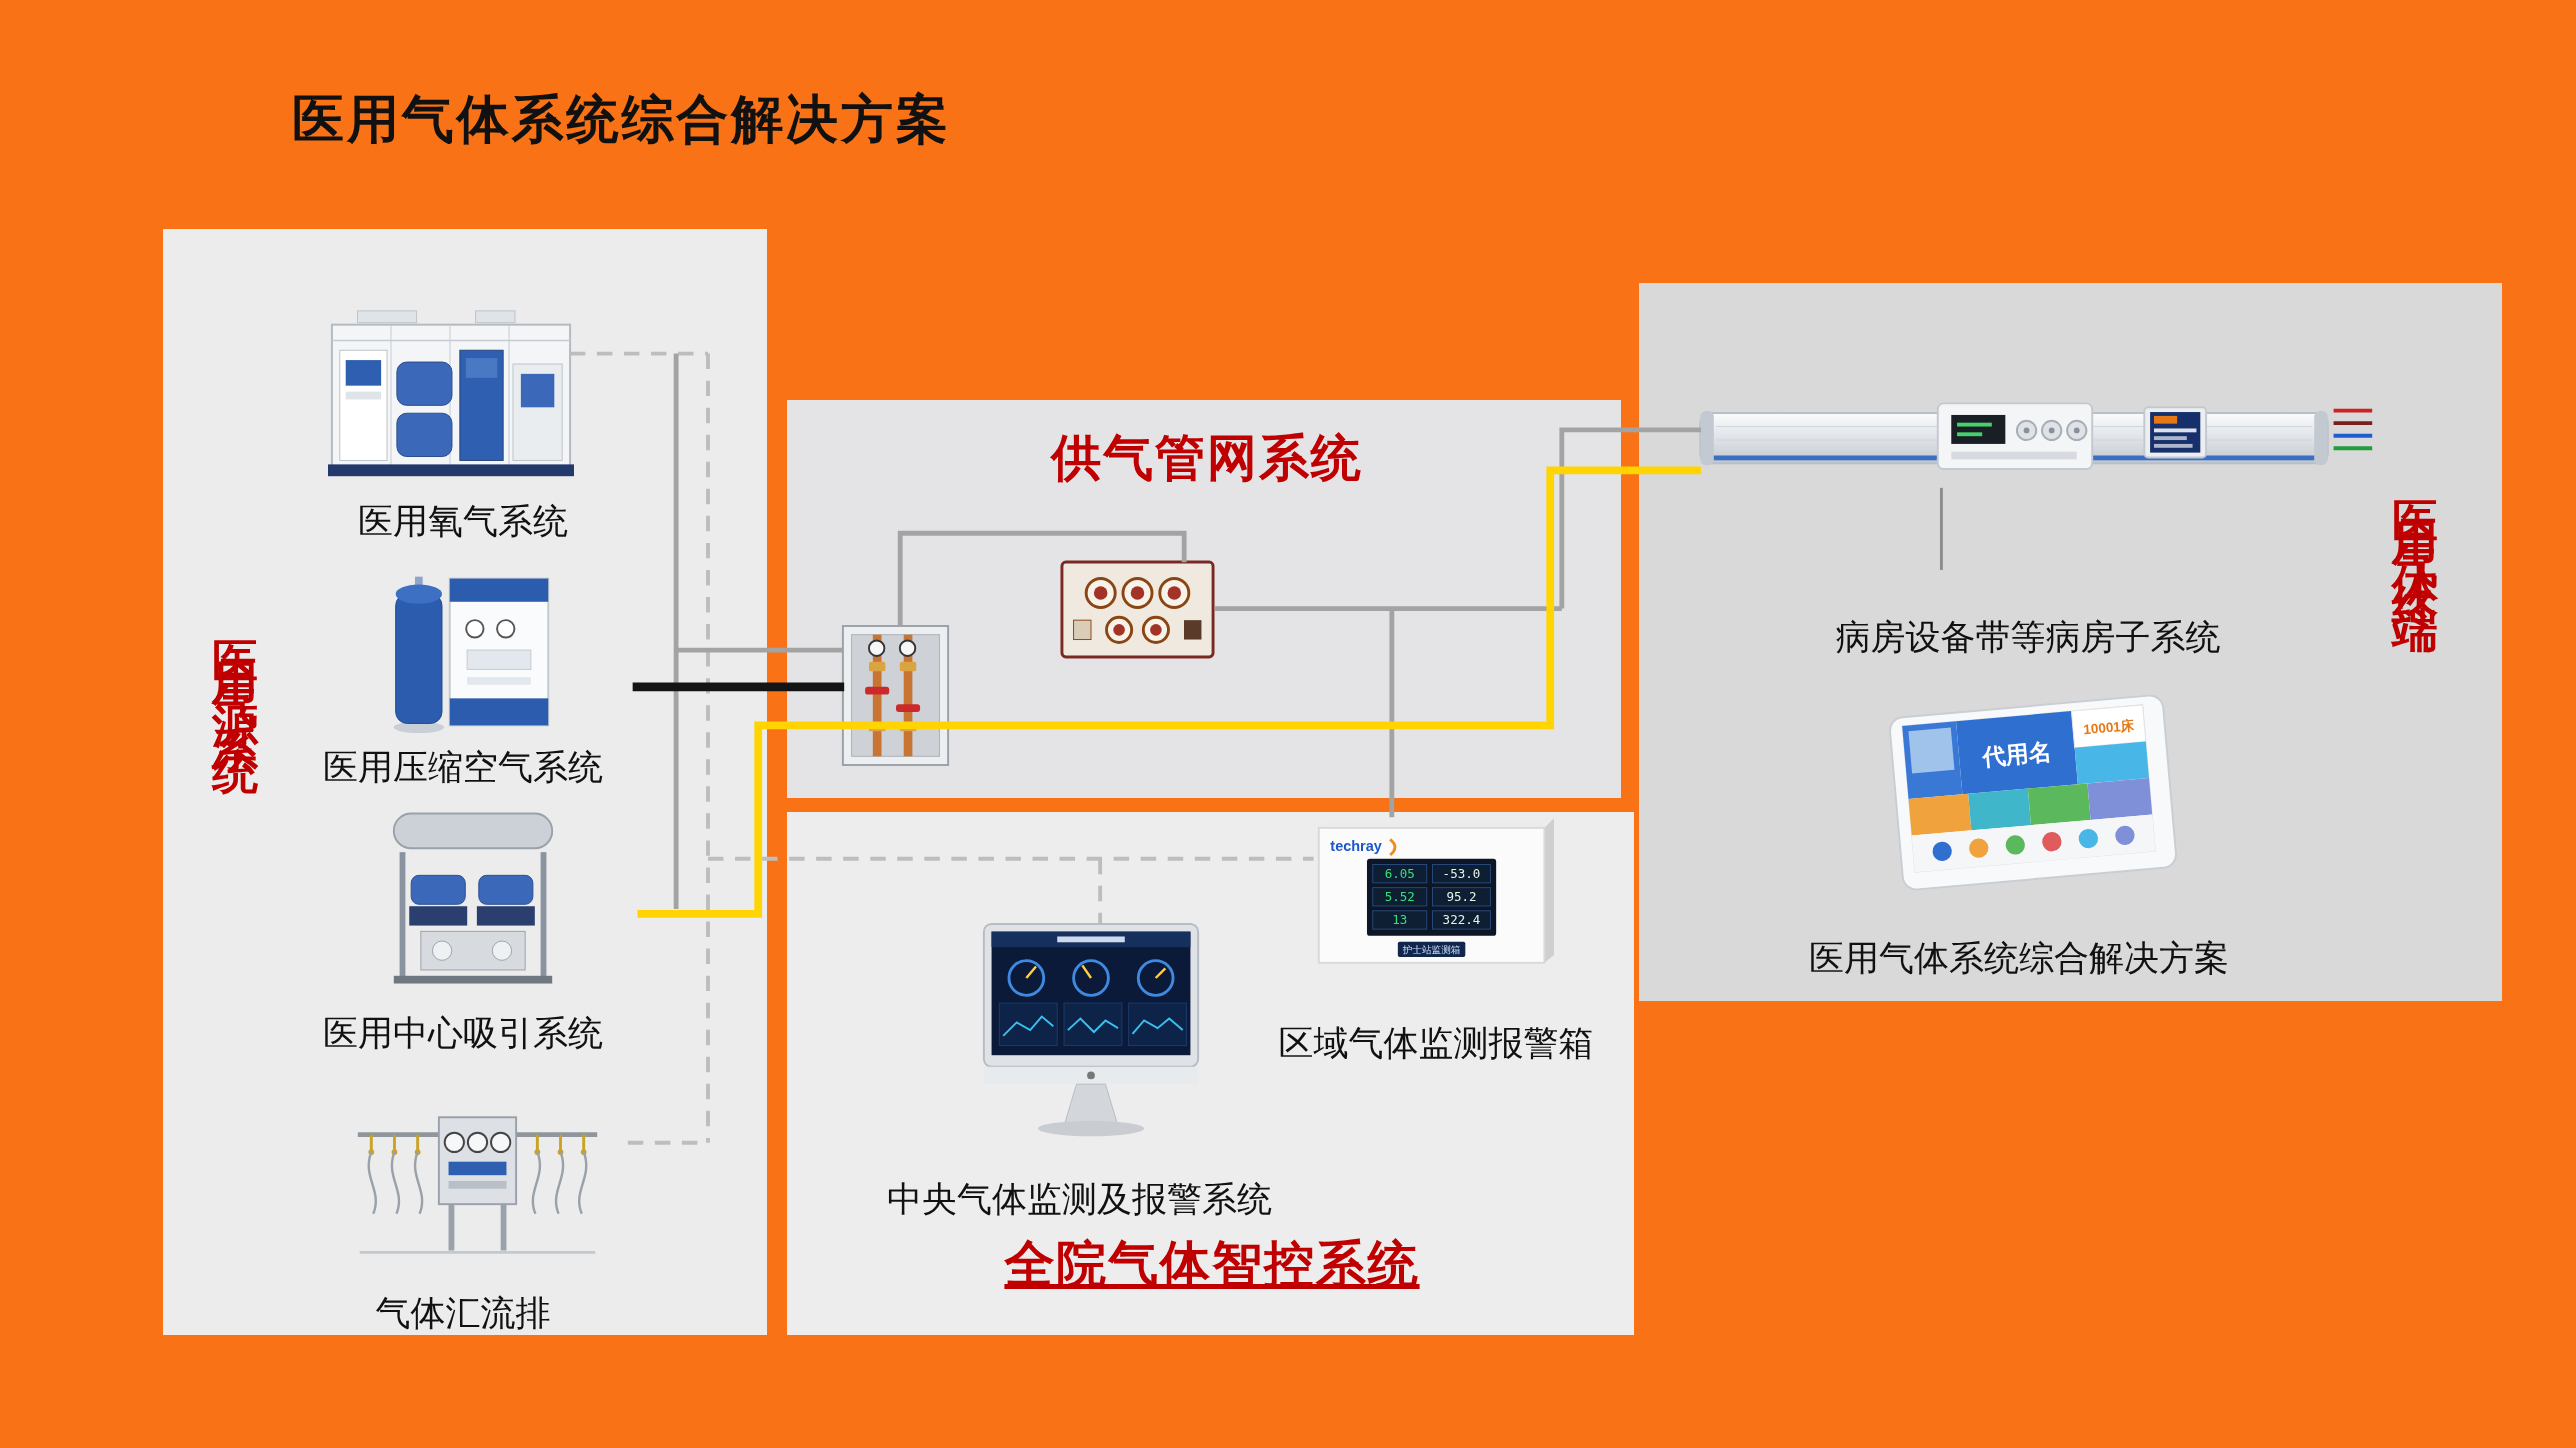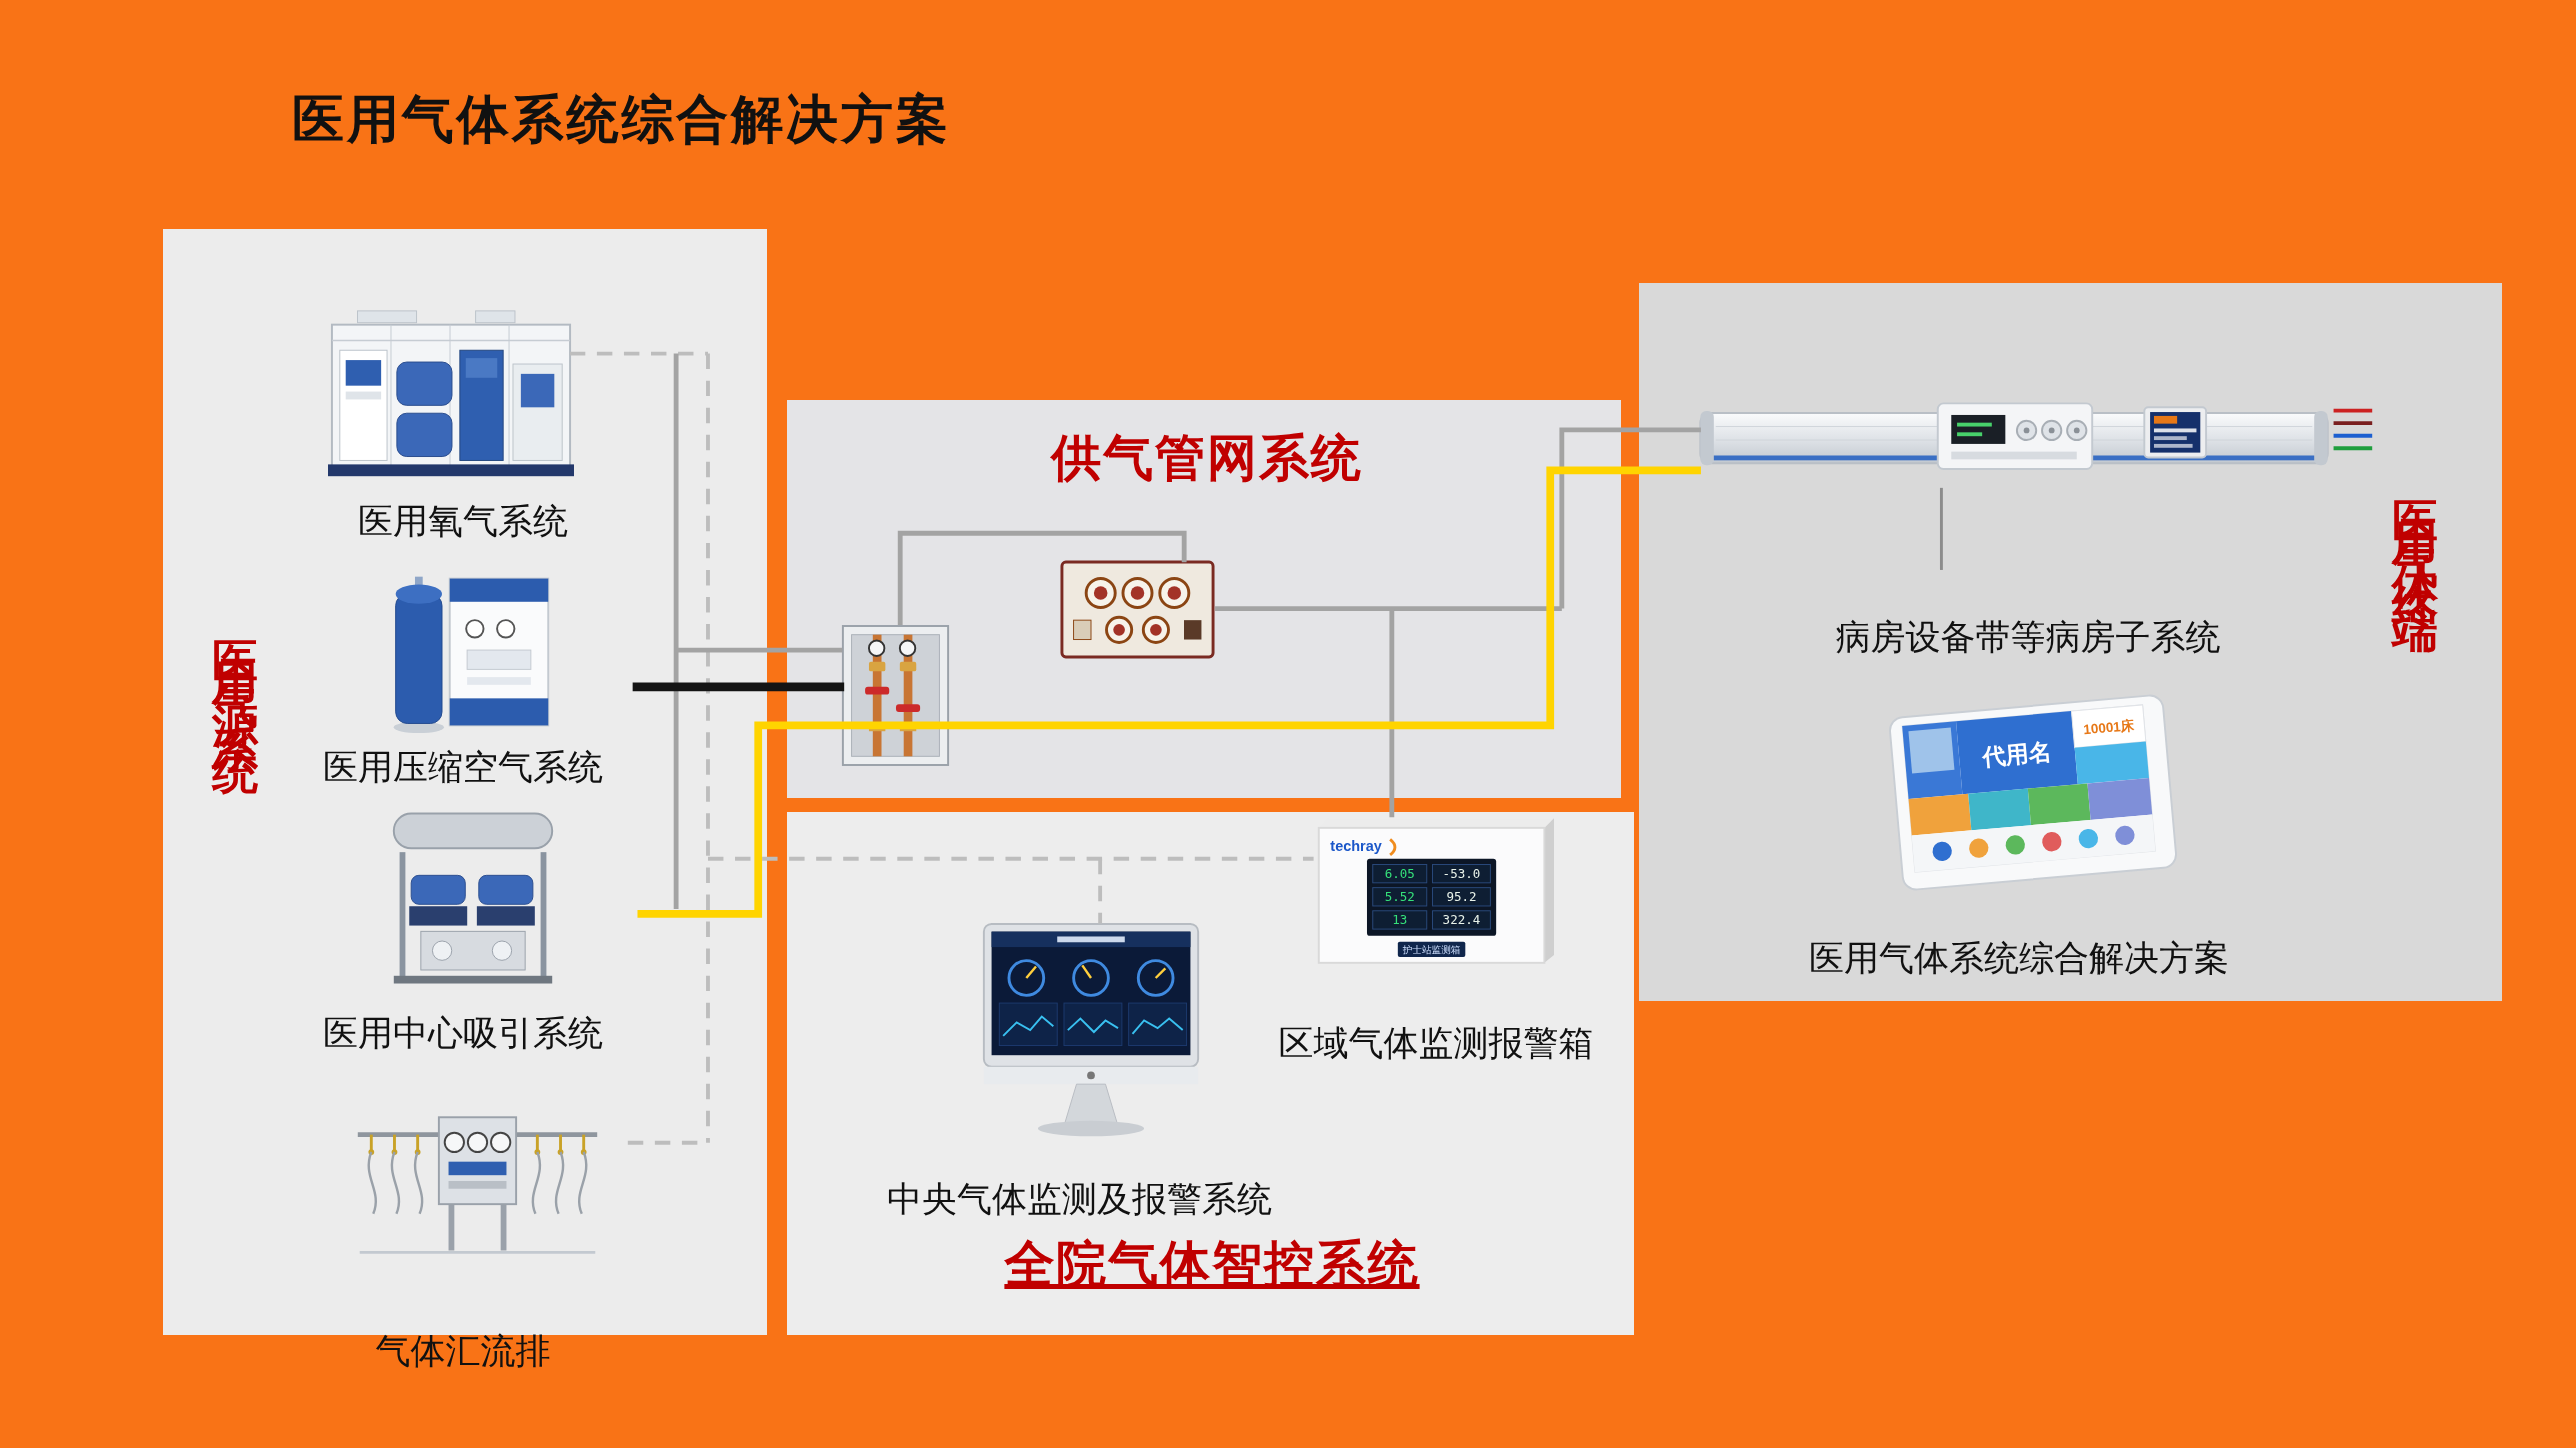--- a/index.html
+++ b/index.html
@@ -157,21 +157,21 @@
       <rect x="90" y="22" width="80" height="90" fill="#dde1e6" stroke="#9aa1aa" stroke-width="2"></rect>
       <circle cx="106" cy="48" r="10" fill="#f6f7f8" stroke="#444444" stroke-width="2"></circle>
       <circle cx="130" cy="48" r="10" fill="#f6f7f8" stroke="#444444" stroke-width="2"></circle>
       <circle cx="154" cy="48" r="10" fill="#f6f7f8" stroke="#444444" stroke-width="2"></circle>
       <rect x="100" y="68" width="60" height="14" fill="#2f5fb0"></rect>
       <rect x="100" y="88" width="60" height="8" fill="#b9bfc6"></rect>
       <rect x="100" y="112" width="6" height="48" fill="#9aa1aa"></rect>
       <rect x="154" y="112" width="6" height="48" fill="#9aa1aa"></rect>
       <line x1="8" y1="162" x2="252" y2="162" stroke="#c3c9d0" stroke-width="3"></line>
     </svg>
-    <div class="eq-label" style="left:107px; top:1061px; width:386px;margin-top:38px;">气体汇流排</div>
+    <div class="eq-label" style="left:107px; top:1061px; width:386px;">气体汇流排</div>
   </section>
 
   <section class="panel panel-pipeline">
     <div class="red-title" style="left:130px; top:25px; width:580px;">供气管网系统</div>
 
     <svg class="fig" style="left:53px; top:223px;" width="111" height="145" viewBox="0 0 115 150">
       <rect x="3" y="3" width="109" height="144" fill="#eceef0" stroke="#9aa1a9" stroke-width="2"></rect>
       <rect x="12" y="12" width="91" height="126" fill="#ced2d7" stroke="#aab0b7"></rect>
       <rect x="34" y="12" width="9" height="126" fill="#c87533"></rect>
       <rect x="66" y="12" width="9" height="126" fill="#c87533"></rect>

